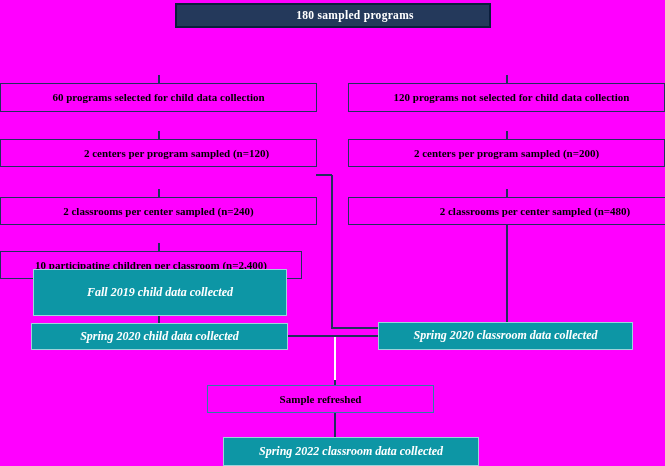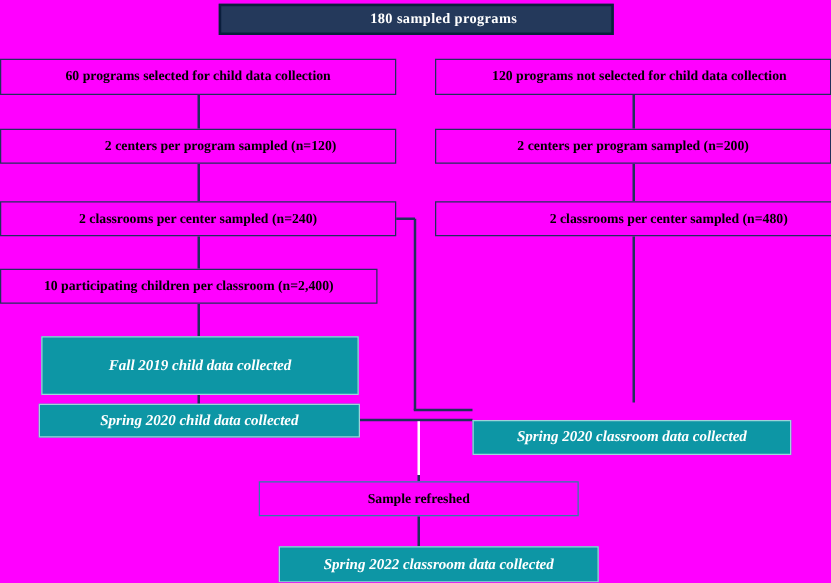--- a/index.html
+++ b/index.html
@@ -12,21 +12,21 @@
   #canvas{
     position:relative;width:665px;height:466px;overflow:hidden;
     background:var(--background);
     font-family:"Liberation Serif","DejaVu Serif",serif;
   }
   .box{
     position:absolute;box-sizing:border-box;
     display:flex;align-items:center;justify-content:center;
     text-align:center;font-weight:bold;line-height:1.1;padding:1px 4px;
   }
-  .outline{background:var(--background);border:1.5px solid var(--outline-border);color:var(--text-dark);font-size:11px;}
+  .outline{background:var(--background);border:1.5px solid var(--outline-border);color:var(--text-dark);font-size:11px;margin-top:36px;}
   .root{background:var(--root-fill);border:2px solid var(--root-border);color:var(--text-light);font-size:11.5px;letter-spacing:.3px;padding-left:48px;}
   .teal{background:var(--teal-fill);border:1px solid var(--teal-border);color:var(--text-light);font-style:italic;font-size:12px;}
   .refresh{background:var(--background);border:1.5px solid var(--refreshed-border);color:var(--text-dark);font-size:11px;}
   .line{position:absolute;background:var(--connector-dark);}
   .vline{width:1.5px;}
   .hline{height:1.5px;}
   .wline{position:absolute;background:var(--connector-white);width:2px;}
 </style>
 </head>
 <body>
@@ -66,19 +66,19 @@
   <div class="box outline" style="left:0px;top:161px;width:317px;height:28px;">2 classrooms per center sampled (n=240)</div>
 
   <div class="box outline" style="left:348px;top:161px;width:374px;height:28px;">2 classrooms per center sampled (n=480)</div>
 
   <div class="box outline" style="left:0px;top:215px;width:302px;height:28px;">10 participating children per classroom (n=2,400)</div>
 
   <div class="box teal" style="left:33px;top:269px;width:254px;height:47px;">Fall 2019 child data collected</div>
 
   <div class="box teal" style="left:31px;top:323px;width:257px;height:27px;">Spring 2020 child data collected</div>
 
-  <div class="box teal" style="left:378px;top:322px;width:255px;height:28px;margin-top:14px;">Spring 2020 classroom data collected</div>
+  <div class="box teal" style="left:378px;top:322px;width:255px;height:28px;">Spring 2020 classroom data collected</div>
 
-  <div class="box refresh" style="left:207px;top:385px;width:256px;height:28px;">Sample refreshed</div>
+  <div class="box refresh" style="left:207px;top:385px;width:227px;height:28px;">Sample refreshed</div>
 
   <div class="box teal" style="left:223px;top:437px;width:256px;height:29px;">Spring 2022 classroom data collected</div>
 
 </div>
 
 </body></html>

